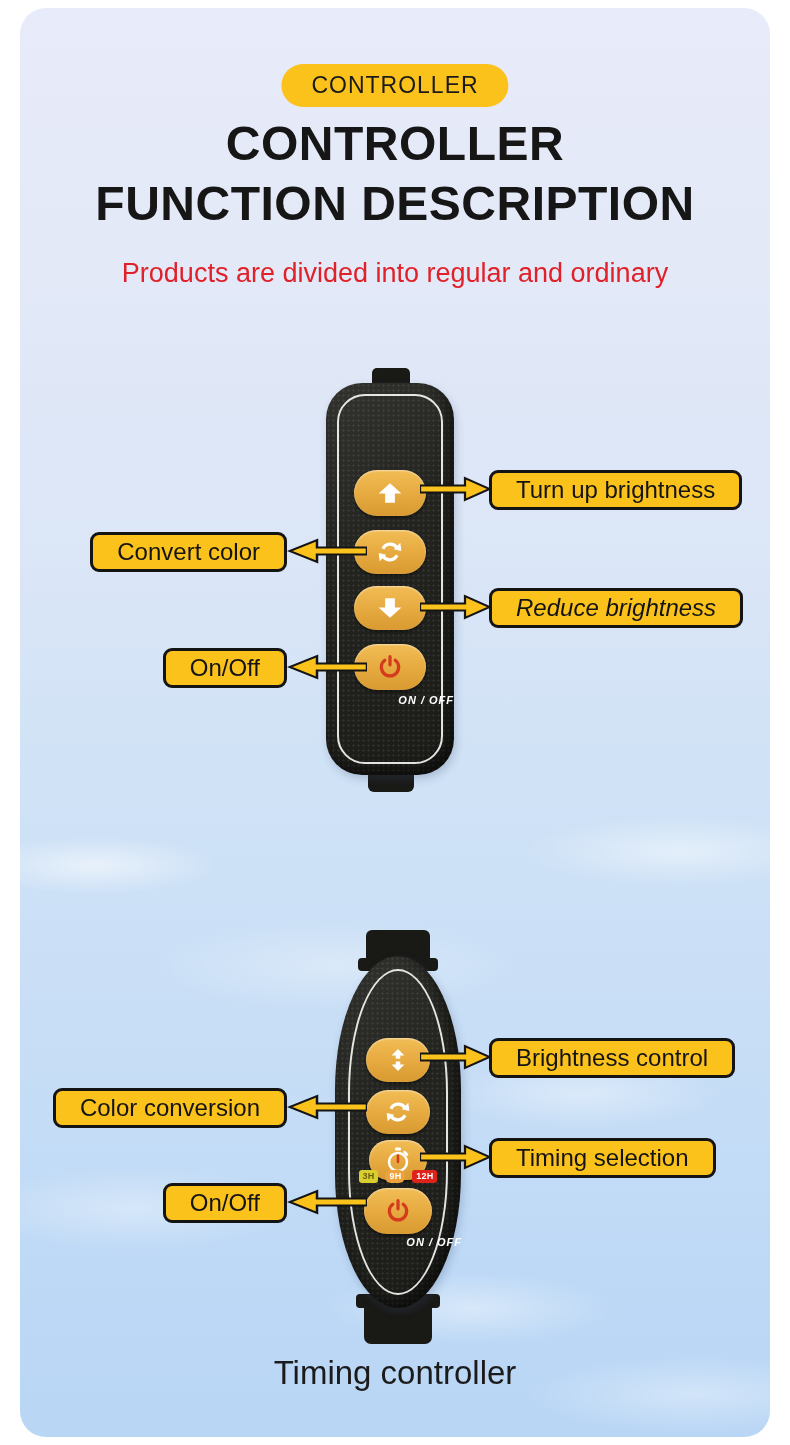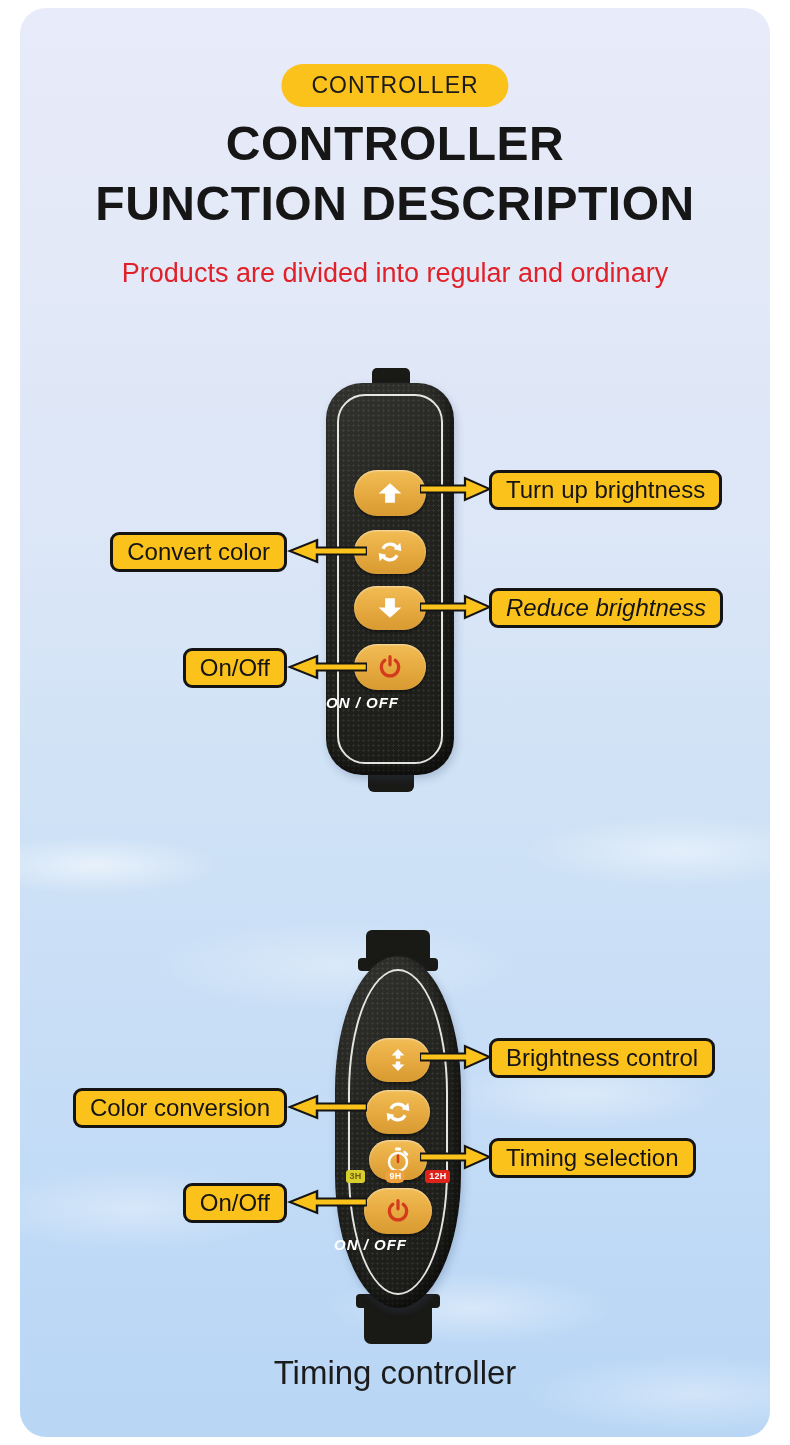--- a/index.html
+++ b/index.html
@@ -79,37 +79,37 @@
   #r1-btn-down   { top:578px; height:44px; }
   #r1-btn-power  { top:636px; }
 
   .btn2 { left:346px; width:64px; }
   #r2-btn-updown { top:1030px; height:44px; }
   #r2-btn-cycle  { top:1082px; height:44px; }
   #r2-btn-timer  { top:1132px; height:40px; width:58px; left:349px; }
   #r2-btn-power  { top:1180px; height:46px; width:68px; left:344px; }
 
   .onoff {
-    width:128px; text-align:left; color:#ffffff; font-size:15px;
+    width:128px; text-align:right; color:#ffffff; font-size:11px;
     font-weight:bold; font-style:italic; letter-spacing:1px;
     font-family:"Liberation Sans", sans-serif;
   }
   #r1-onoff { left:306px; top:686px; }
   #r2-onoff { left:314px; top:1228px; }
 
-  .badge-row { left:315px; top:1162px; width:126px; display:flex; justify-content:center; gap:20px; }
+  .badge-row { left:315px; top:1162px; width:126px; display:flex; justify-content:center; gap:7px; }
   .timer-badge {
     font-size:9px; font-weight:bold; padding:2px 4px; border-radius:3px;
     line-height:1; letter-spacing:.2px;
   }
 
   
   .callout {
     background:#fcc21c; border:3px solid #141414; border-radius:9px;
-    font-size:24px; color:#141414; padding:3px 14px; white-space:nowrap; z-index:5;
+    font-size:24px; color:#141414; padding:3px 24px; white-space:nowrap; z-index:5;
   }
   .co-right { left:469px; }
   .co-left  { right:483px; }
 
   .arrow { width:72px; height:26px; z-index:4; }
   .arrow svg { width:100%; height:100%; display:block; }
   .arrow polygon { fill:#fcc21c; stroke:#141414; stroke-width:2; }
   .arrow-left svg { transform:scaleX(-1); }
 
   #co-o-right1 { top:462px; } #ar-o-right1 { left:400px; top:468px; }

